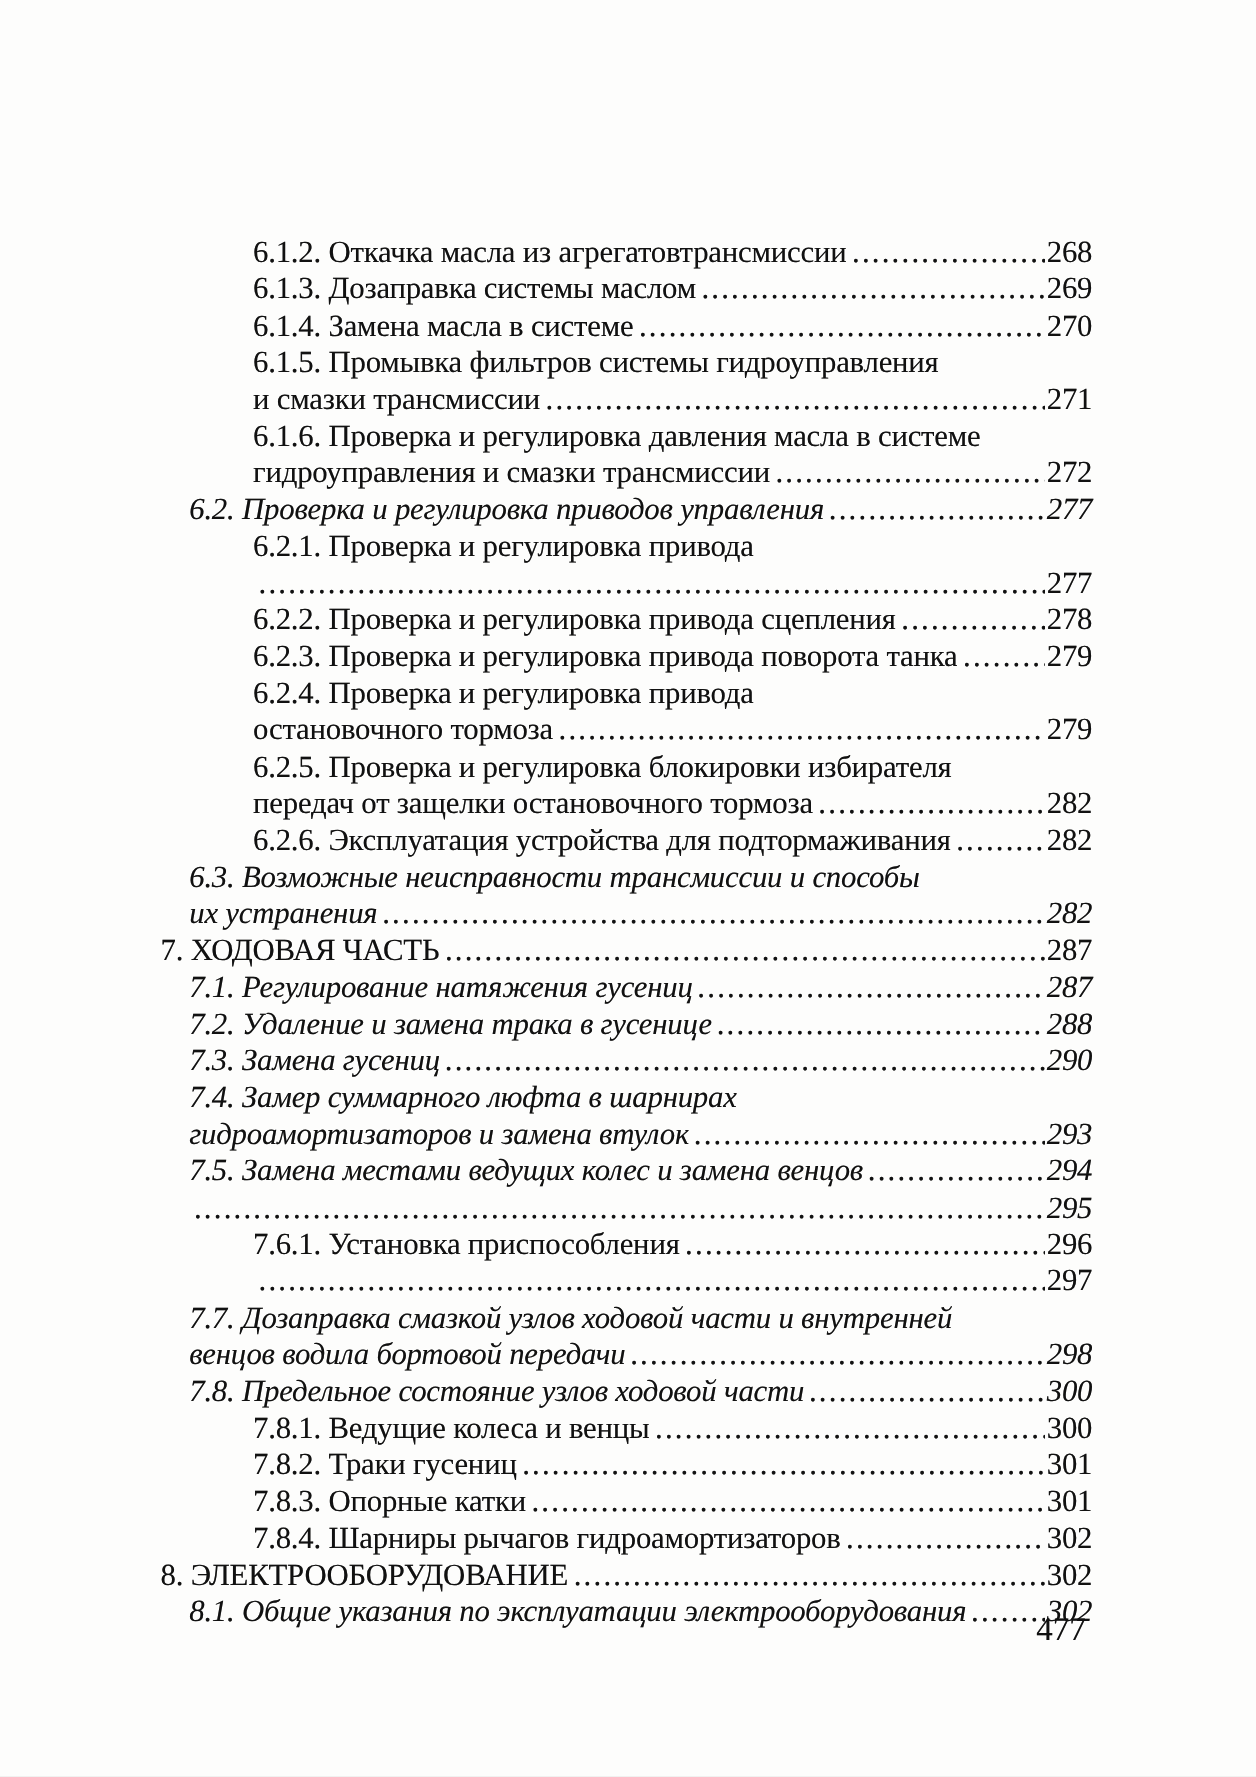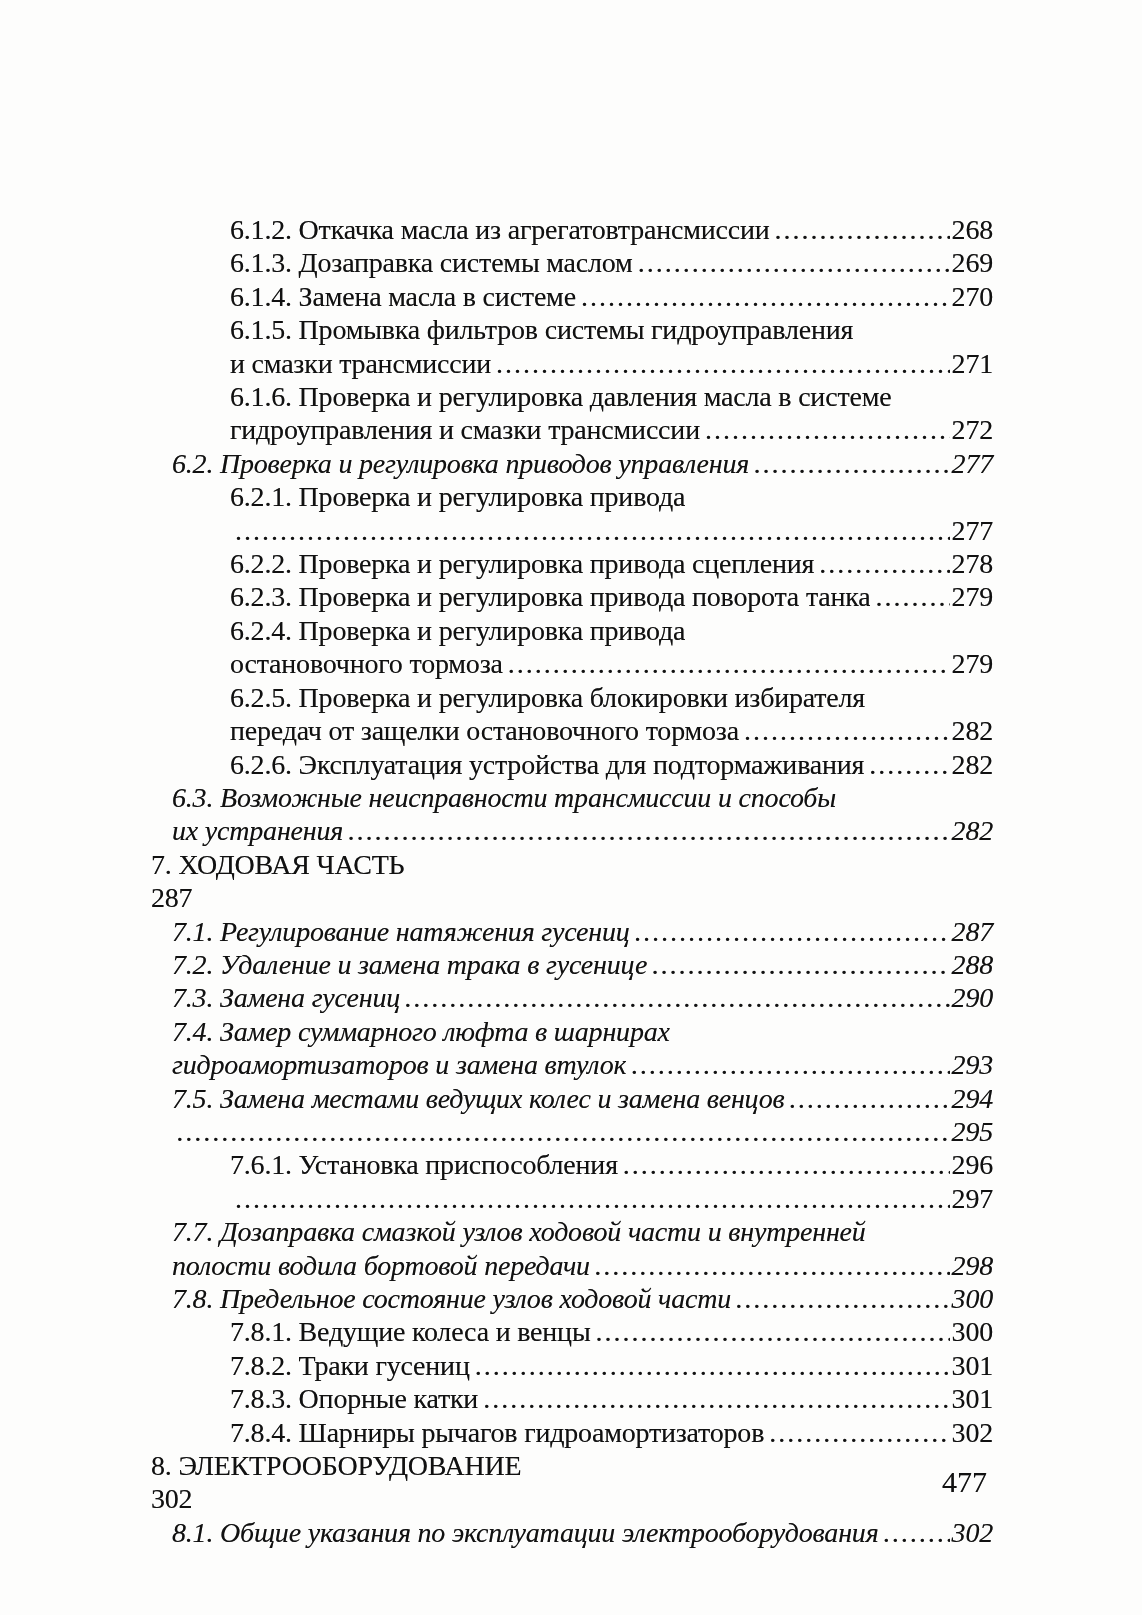--- a/index.html
+++ b/index.html
@@ -26,21 +26,21 @@
   }
   .row {
     display: flex;
     align-items: baseline;
     font-size: 28px;
     line-height: 33.4px;
     letter-spacing: -0.2px;
     white-space: nowrap;
     text-shadow: 0 0 0.6px rgba(0,0,0,0.45);
   }
-  .row.l1 { padding-left: 0; flex-direction: column; }
+  .row.l1 { padding-left: 0; }
   .row.l2 { padding-left: 26px; font-style: italic; }
   .row.l3 { padding-left: 84px; }
   .title {
     flex: 0 1 auto;
     min-width: 0;
     overflow: hidden;
     white-space: nowrap;
   }
   .leader {
     flex: 1 1 0;
@@ -193,21 +193,21 @@
         <span class="pagenum">296</span>
       </div>
       <div class="row l3">
         <span class="leader">............................................................................................................................................................................................................................</span>
         <span class="pagenum">297</span>
       </div>
       <div class="row l2">
         <span class="title">7.7. Дозаправка смазкой узлов ходовой части и внутренней</span>
       </div>
       <div class="row l2">
-        <span class="title">полости водила бортовой передачи</span>
+        <span class="title">венцов водила бортовой передачи</span>
         <span class="leader">............................................................................................................................................................................................................................</span>
         <span class="pagenum">298</span>
       </div>
       <div class="row l2">
         <span class="title">7.8. Предельное состояние узлов ходовой части</span>
         <span class="leader">............................................................................................................................................................................................................................</span>
         <span class="pagenum">300</span>
       </div>
       <div class="row l3">
         <span class="title">7.8.1. Ведущие колеса и венцы</span>

